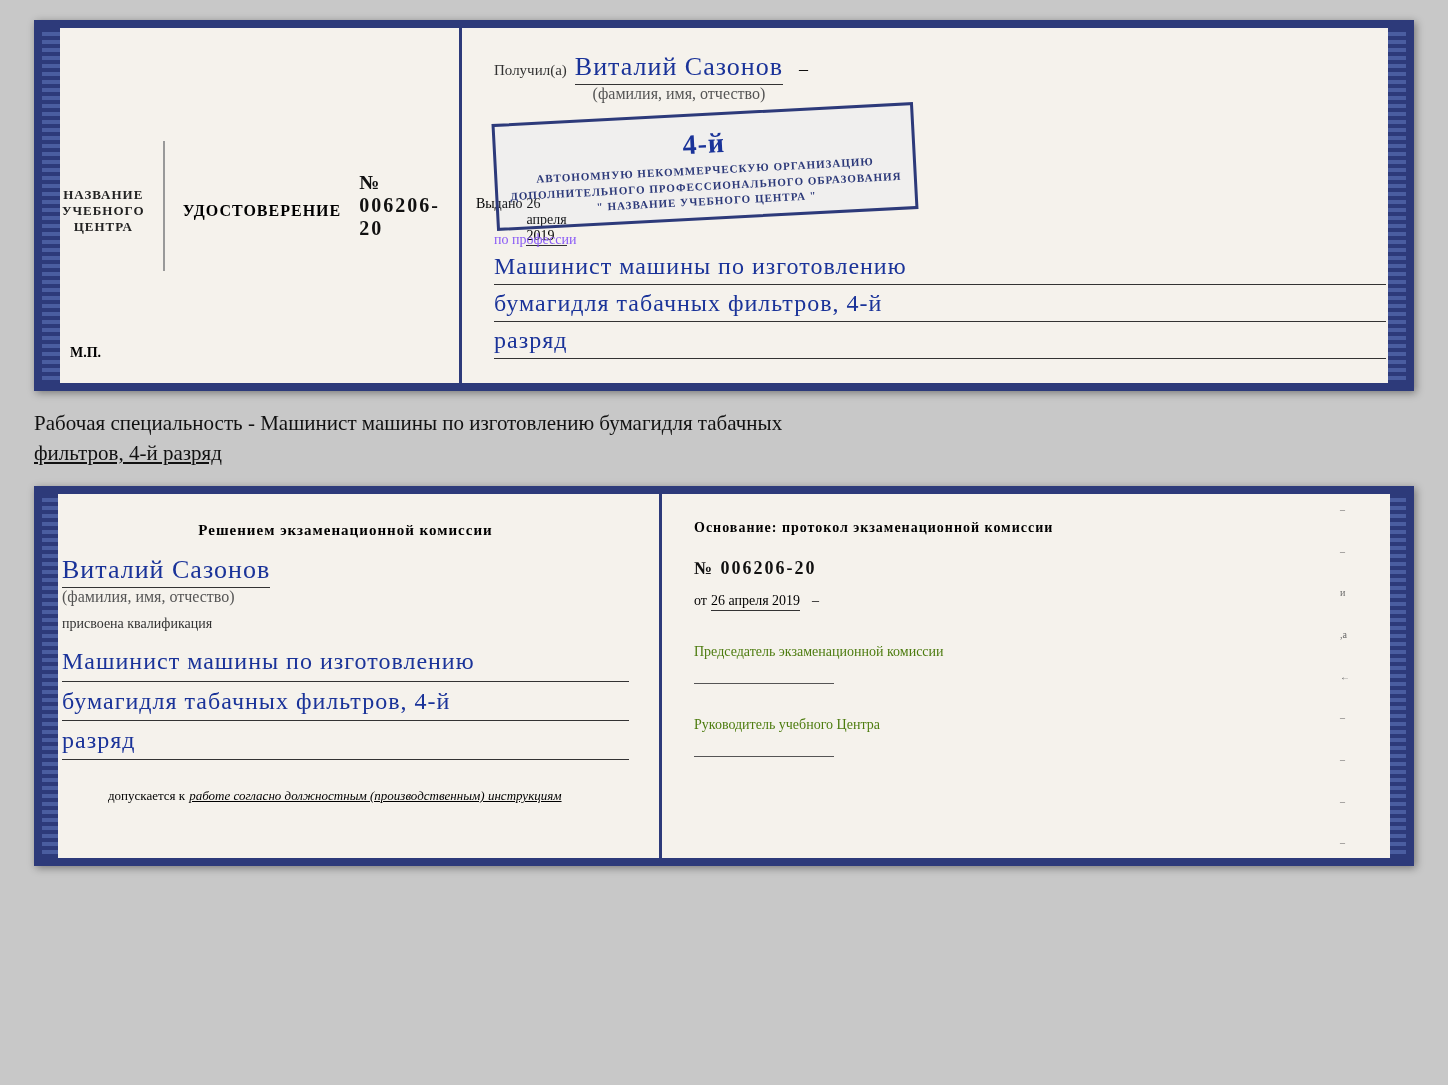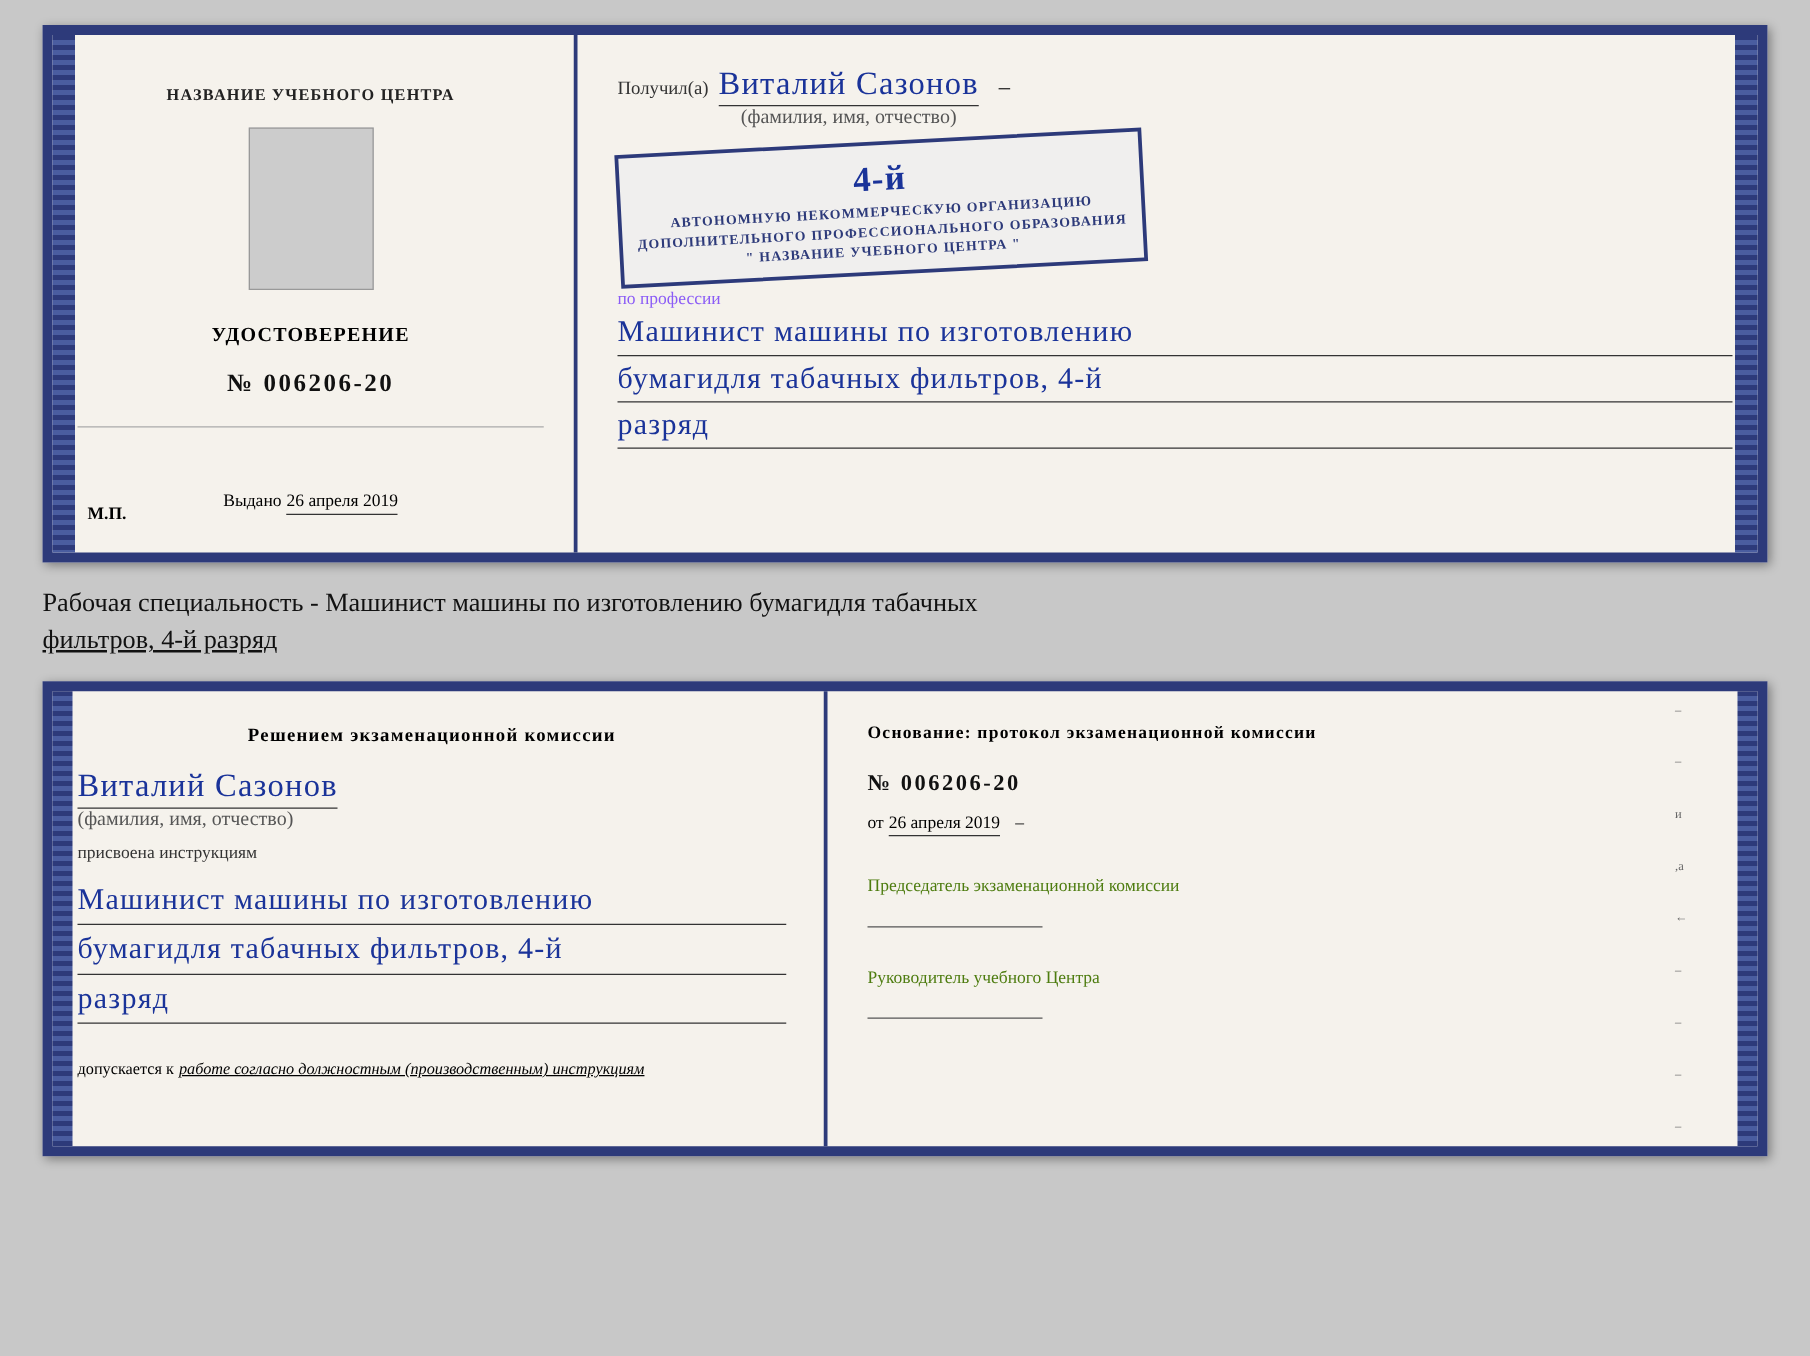--- a/index.html
+++ b/index.html
@@ -23,21 +23,21 @@
       display: flex;
       position: relative;
       box-shadow: 2px 2px 8px rgba(0,0,0,0.4);
     }
 
     .diploma-left {
       width: 420px;
       border-right: 3px solid #2d3a7a;
       padding: 30px 24px;
       display: flex;
-      flex-direction: column;
+      flex-direction: row;
       align-items: center;
       gap: 18px;
       position: relative;
     }
 
     .diploma-right {
       flex: 1;
       padding: 24px 32px;
       display: flex;
       flex-direction: column;
@@ -276,20 +276,21 @@
       letter-spacing: 1px;
     }
 
     .dopusk-line {
       font-size: 13px;
       margin-top: 18px;
       display: flex;
       align-items: baseline;
       gap: 4px;
       flex-wrap: wrap;
+      margin-left: 46px;
     }
 
     .dopusk-italic {
       font-style: italic;
       text-decoration: underline;
       font-size: 13px;
     }
 
     
     .osnov-title {
@@ -415,21 +416,21 @@
 
 <div class="bottom-wrapper">
   <div class="bottom-side-strip-left"></div>
 
   <div class="bottom-left inner-left-pad">
     <div class="commission-title">Решением экзаменационной комиссии</div>
     <div style="display:flex;flex-direction:column;align-items:flex-start;margin-top:6px;">
       <span class="hw-name-bottom">Виталий Сазонов</span>
       <span class="fio-sub">(фамилия, имя, отчество)</span>
     </div>
-    <div class="qual-label">присвоена инструкциям</div>
+    <div class="qual-label">присвоена квалификация</div>
     <div>
       <span class="hw-prof">Машинист машины по изготовлению</span>
       <span class="hw-prof">бумагидля табачных фильтров, 4-й</span>
       <span class="hw-prof">разряд</span>
     </div>
     <div class="dopusk-line">
       <span>допускается к</span>
       <span class="dopusk-italic">работе согласно должностным (производственным) инструкциям</span>
     </div>
   </div>

